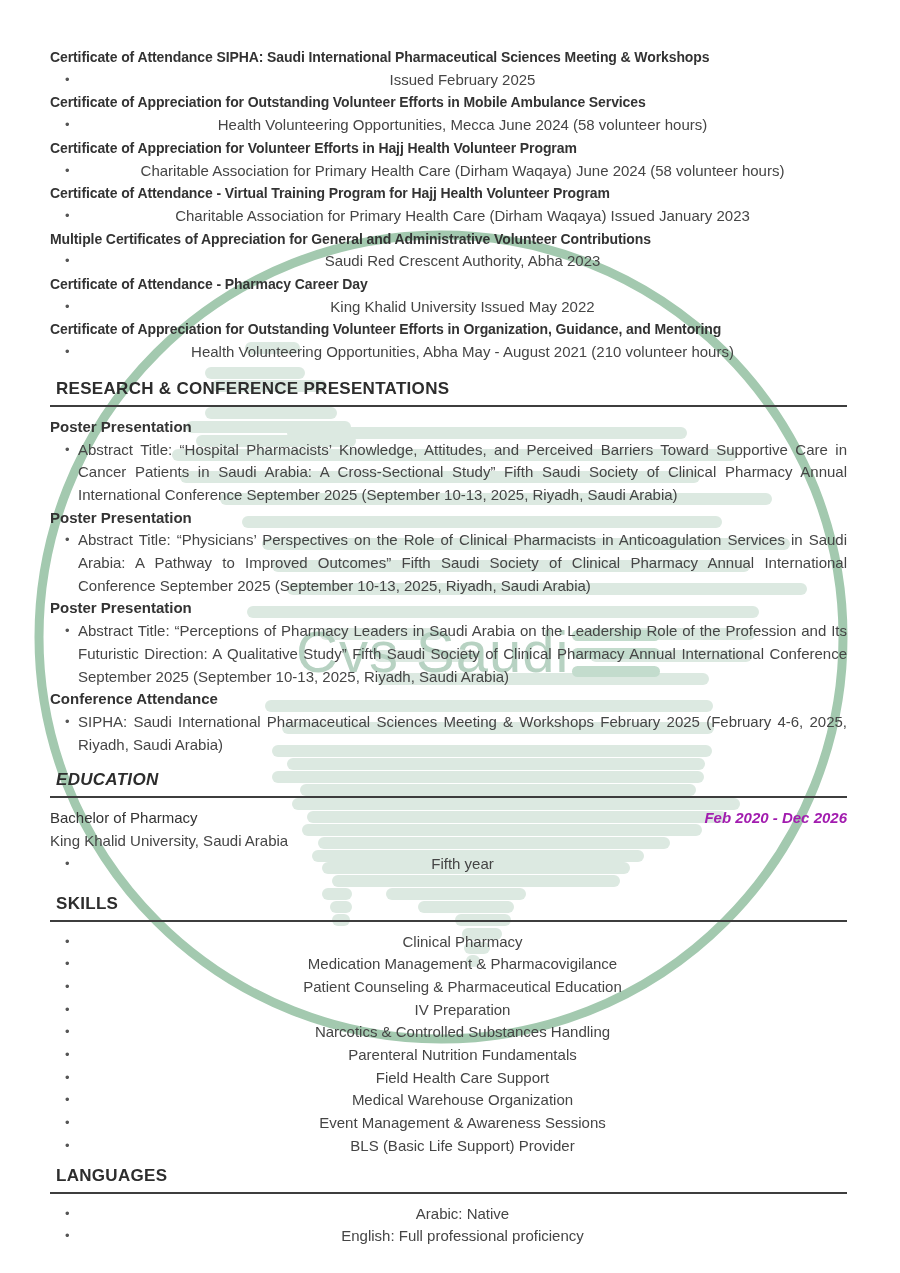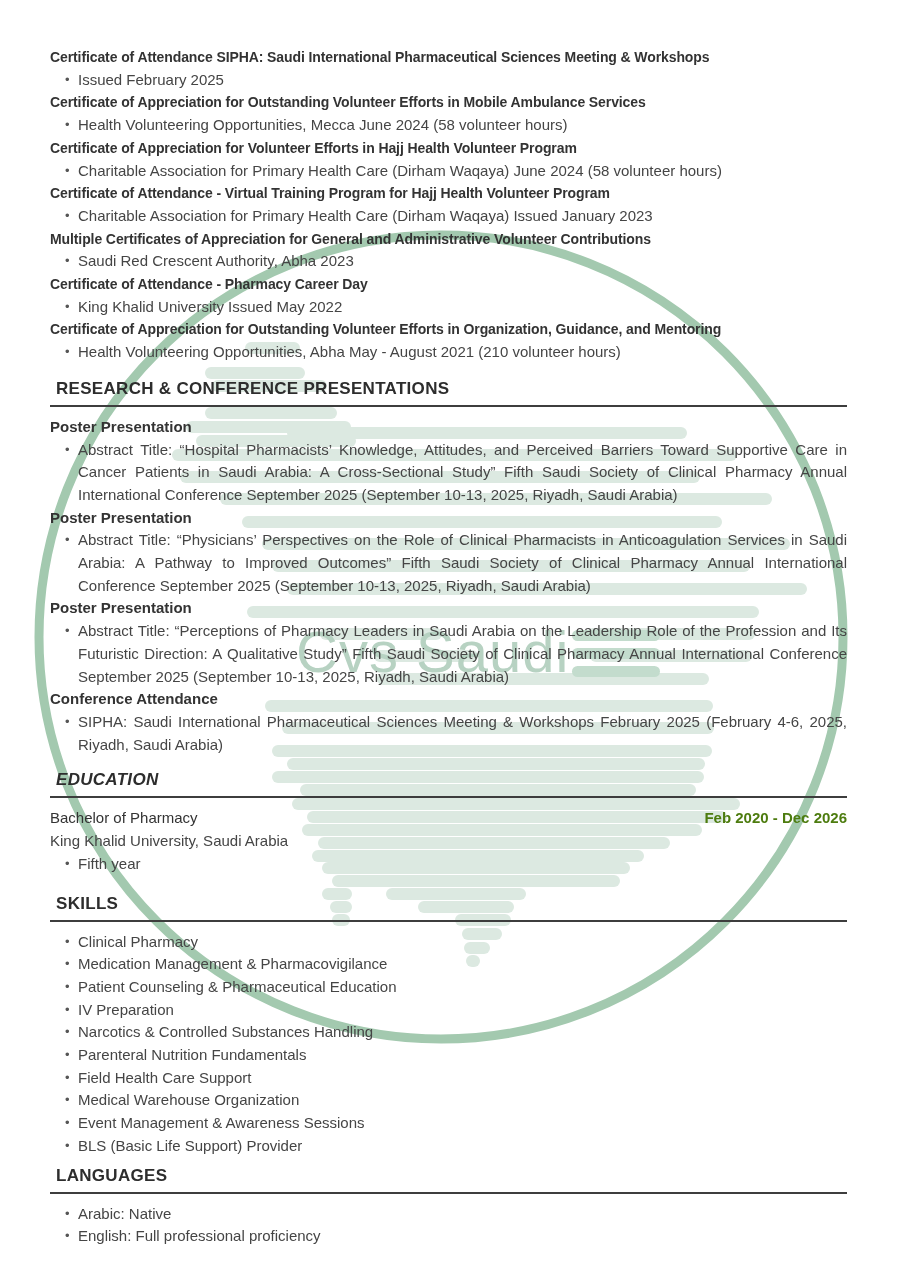--- a/index.html
+++ b/index.html
@@ -20,31 +20,31 @@
   }
   .wm-svg{position:absolute;left:0;top:0;}
   
   .content{position:relative;z-index:1;padding:46px 53px 0 50px;}
   .cert-title{
     font-weight:bold;color:#333333;font-size:14px;line-height:22.7px;
     letter-spacing:-0.1px;white-space:nowrap;
   }
   .bullet-row{display:flex;line-height:22.7px;font-size:15px;}
   .bullet-row .dot{width:13px;margin-left:15px;flex:0 0 13px;color:#555;font-size:13px;}
-  .bullet-row .txt{flex:1;color:#454545;}
+  .bullet-row .txt{flex:1;color:#454545;text-align:center;}
   .bullet-row .txt.justify{text-align:justify;}
   .section-head{
     font-size:17px;font-weight:bold;color:#2d2d2d;letter-spacing:0.3px;
     line-height:21px;margin-top:14px;padding-left:6px;
   }
   .rule{border-top:2px solid #3d3d3d;margin-top:6px;margin-bottom:9px;}
   .sub-title{font-weight:bold;color:#333333;font-size:15px;line-height:22.7px;}
   .edu-row{display:flex;justify-content:space-between;line-height:22.7px;}
   .edu-degree{font-weight:normal;color:#333333;font-size:15px;}
-  .edu-dates{font-weight:bold;color:#4d7c0f;font-size:15px;}
+  .edu-dates{font-weight:bold;color:#a21caf;font-size:15px;font-style:italic;}
   .edu-school{font-size:15px;line-height:22.7px;color:#454545;}
   .mt-edu{margin-top:13px;font-style:italic;}
   .mt-skills{margin-top:17px;}
   .mt-lang{margin-top:7px;}
 </style>
 </head>
 <body>
 
 <div class="page">
 

